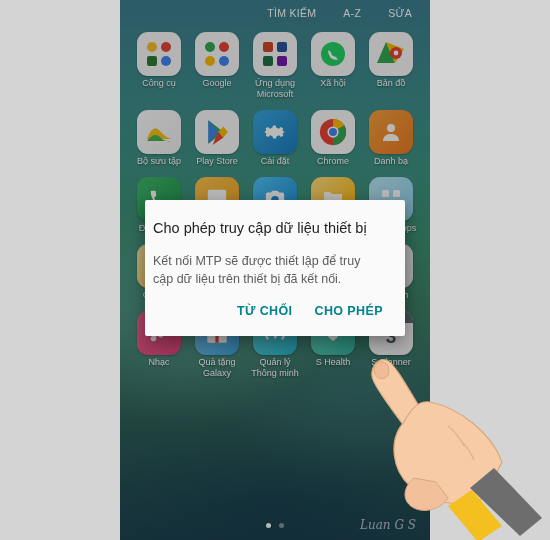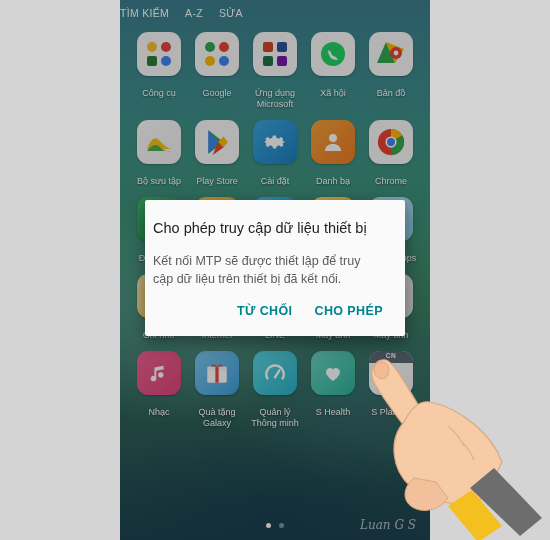--- a/index.html
+++ b/index.html
@@ -119,21 +119,22 @@
     width: 52%;
     background: #fff;
     display: block;
   }
   
   #drawer-header {
     position: relative;
     height: 26px;
     display: flex;
     align-items: center;
-    gap: 16px;
+    justify-content: flex-end;
+    gap: 27px;
     padding-right: 18px;
     color: #ffffff;
     font-size: 10.5px;
     letter-spacing: 0.3px;
     box-sizing: border-box;
   }
   
   #app-grid {
     position: relative;
     padding: 6px 10px 0 10px;
@@ -157,21 +158,21 @@
     display: flex;
     align-items: center;
     justify-content: center;
     box-shadow: 0 1px 2px rgba(0,0,0,0.25);
     font-size: 20px;
     color: #fff;
     position: relative;
     overflow: hidden;
   }
   .app .label {
-    margin-top: 12px;
+    margin-top: 2px;
     color: #ffffff;
     font-size: 9px;
     line-height: 11px;
     text-shadow: 0 1px 2px rgba(0,0,0,0.5);
     max-width: 66px;
   }
   
   .ic-tools { background:#fafafa; }
   .ic-google { background:#fafafa; }
   .ic-ms { background:#fafafa; }
@@ -374,39 +375,39 @@
       </div>
       <div class="app">
         <div class="icon ic-settings">
           <svg width="26" height="26" viewBox="0 0 24 24" fill="#ffffff">
             <path d="M12 8a4 4 0 100 8 4 4 0 000-8zm9 4l-2-1.2.4-2.3-2.1-1.2-1.7 1.6-2.2-.8L12.6 6h-2.4l-.8 2.1-2.2.8-1.7-1.6-2.1 1.2.4 2.3L2 12l2 1.2-.4 2.3 2.1 1.2 1.7-1.6 2.2.8.8 2.1h2.4l.8-2.1 2.2-.8 1.7 1.6 2.1-1.2-.4-2.3L21 12z"></path>
           </svg>
         </div>
         <div class="label">Cài đặt</div>
       </div>
       <div class="app">
-        <div class="icon ic-contacts">
-          <svg width="24" height="24" viewBox="0 0 24 24" fill="#ffffff">
-            <circle cx="12" cy="8" r="4"></circle>
-            <path d="M4 21c0-4.4 3.6-7 8-7s8 2.6 8 7z"></path>
-          </svg>
-        </div>
-        <div class="label">Danh bạ</div>
-      </div>
-      <div class="app">
         <div class="icon ic-chrome">
           <svg width="30" height="30" viewBox="0 0 32 32">
             <circle cx="16" cy="16" r="14" fill="#ea4335"></circle>
             <path d="M16 2 A14 14 0 0 1 28.1 9 L16 16 Z" fill="#fbbc05"></path>
             <path d="M28.1 9 A14 14 0 0 1 16 30 L16 16 Z" fill="#34a853"></path>
             <circle cx="16" cy="16" r="6" fill="#ffffff"></circle>
             <circle cx="16" cy="16" r="4.2" fill="#4285f4"></circle>
           </svg>
         </div>
         <div class="label">Chrome</div>
+      </div>
+      <div class="app">
+        <div class="icon ic-contacts">
+          <svg width="24" height="24" viewBox="0 0 24 24" fill="#ffffff">
+            <circle cx="12" cy="8" r="4"></circle>
+            <path d="M4 21c0-4.4 3.6-7 8-7s8 2.6 8 7z"></path>
+          </svg>
+        </div>
+        <div class="label">Danh bạ</div>
       </div>
     </div>
 
     <div class="app-row">
       <div class="app">
         <div class="icon ic-phone">
           <svg width="22" height="22" viewBox="0 0 24 24" fill="#ffffff">
             <path d="M6.6 10.8c1.4 2.8 3.8 5.1 6.6 6.6l2.2-2.2c.3-.3.7-.4 1-.2 1.2.4 2.4.6 3.6.6.6 0 1 .4 1 1V20c0 .6-.4 1-1 1C10.6 21 3 13.4 3 4c0-.6.4-1 1-1h3.5c.6 0 1 .4 1 1 0 1.3.2 2.5.6 3.6.1.3 0 .7-.2 1z"></path>
           </svg>
         </div>

